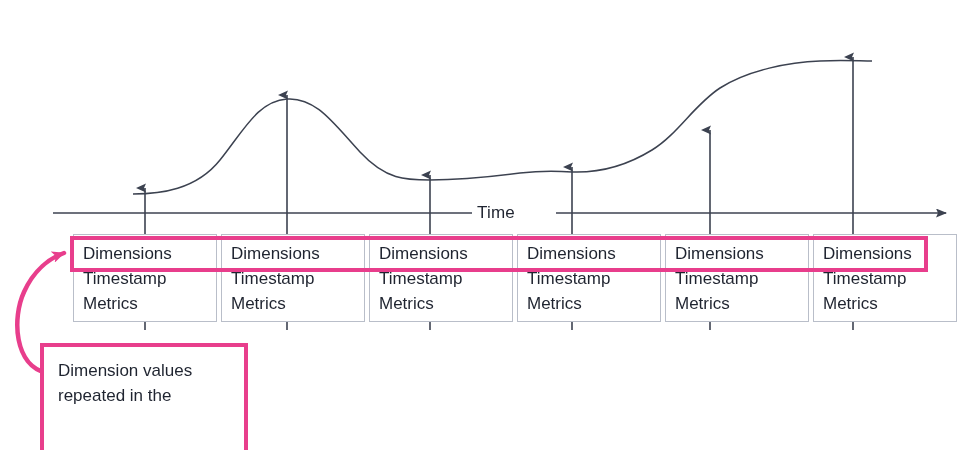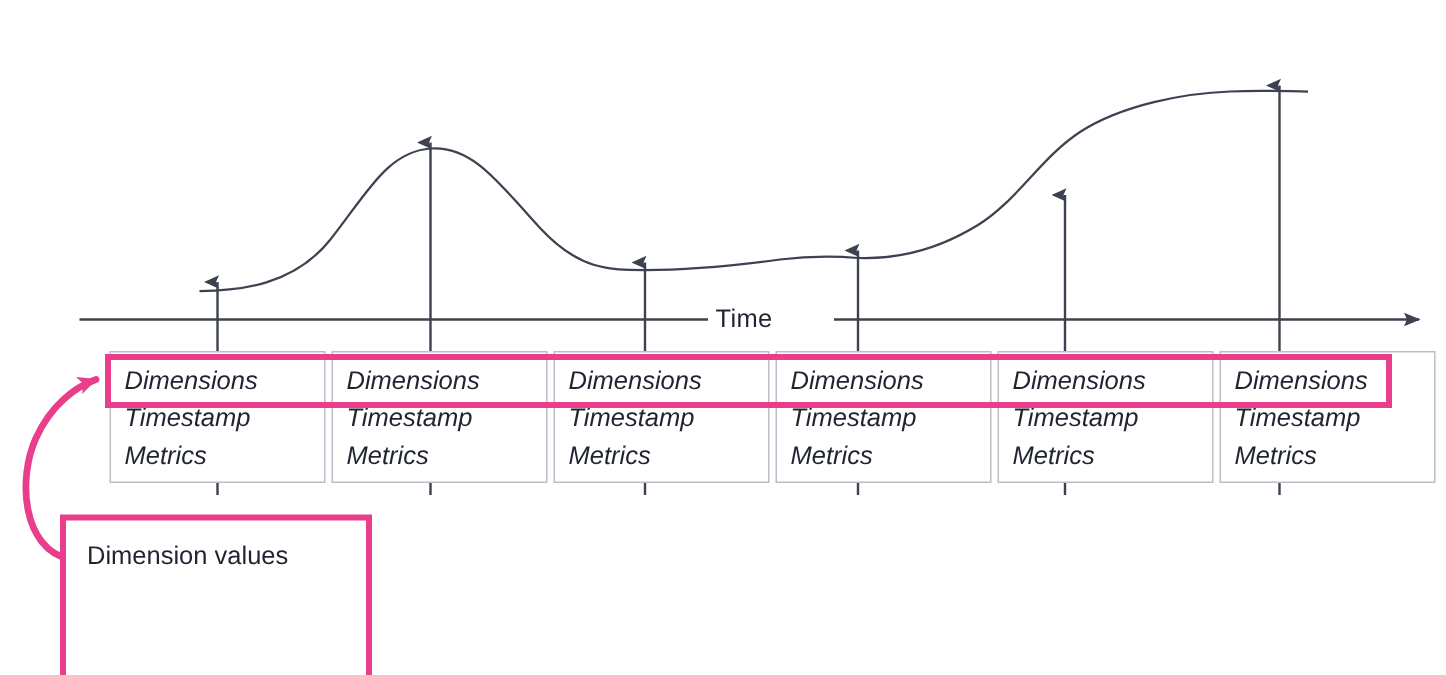--- a/index.html
+++ b/index.html
@@ -31,21 +31,20 @@
     color: #1f2430;
     letter-spacing: 0.2px;
     white-space: nowrap;
   }
   .record-box {
     position: absolute;
     box-sizing: border-box;
     border: 1px solid #b9bec9;
     background: #ffffff;
     padding: 6px 0 0 9px;
-    font-style: italic;
   }
   .record-line {
     font-size: 17px;
     line-height: 25px;
     color: #1f2430;
     white-space: nowrap;
   }
   .highlight-band {
     position: absolute;
     box-sizing: border-box;
@@ -155,15 +154,16 @@
   <div class="record-box" style="left:813px; top:234px; width:144px; height:88px;">
     <div class="record-line">Dimensions</div>
     <div class="record-line">Timestamp</div>
     <div class="record-line">Metrics</div>
   </div>
 
   <div class="highlight-band" style="left:70px; top:236px; width:858px; height:36px;"></div>
 
   <div class="callout-box" style="left:40px; top:343px; width:208px; height:114px;">
     <div class="callout-line">Dimension values</div>
+    <div class="callout-line">repeated in the</div>
   </div>
 
 </div>
 
 </body></html>

